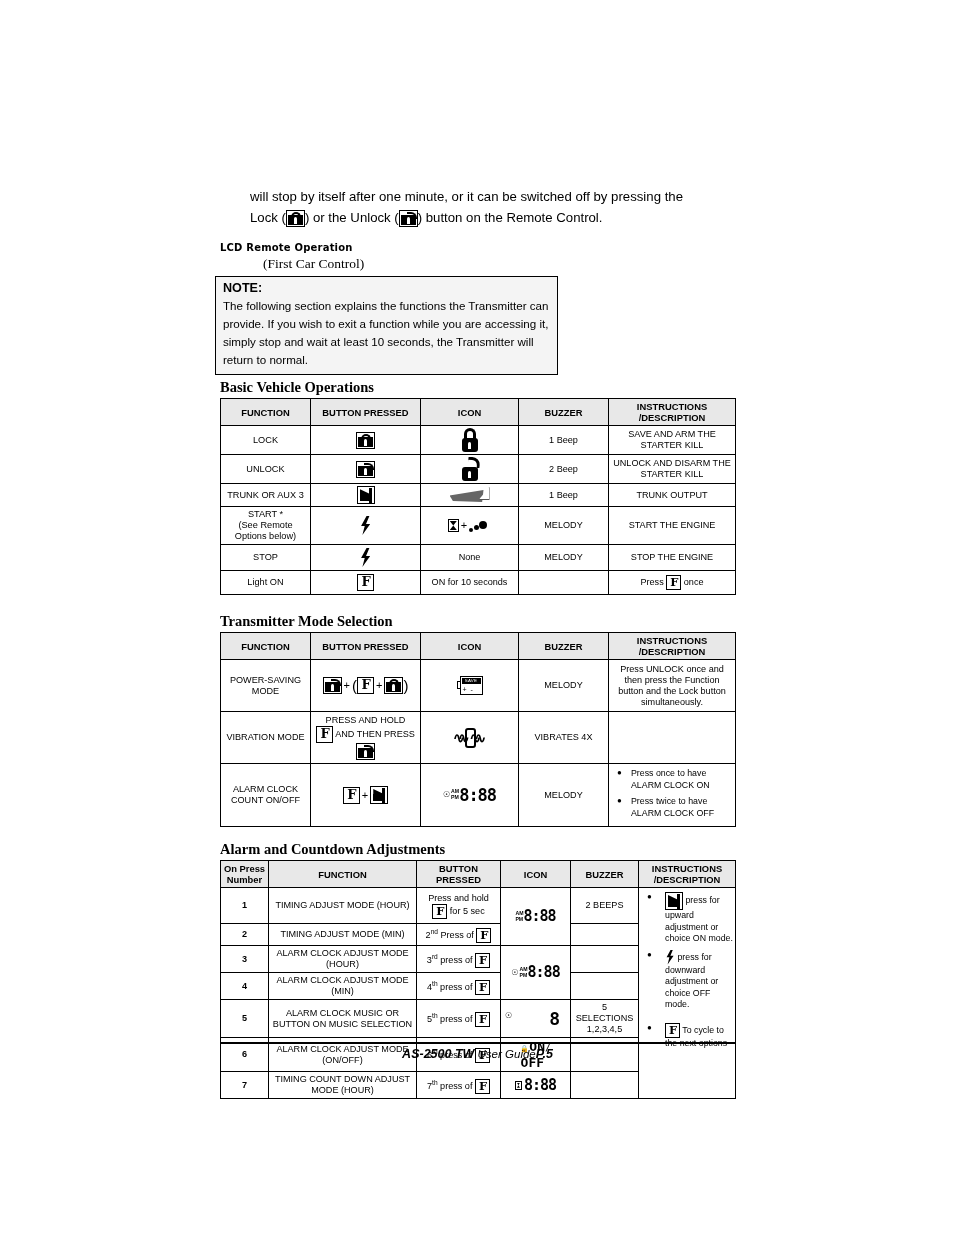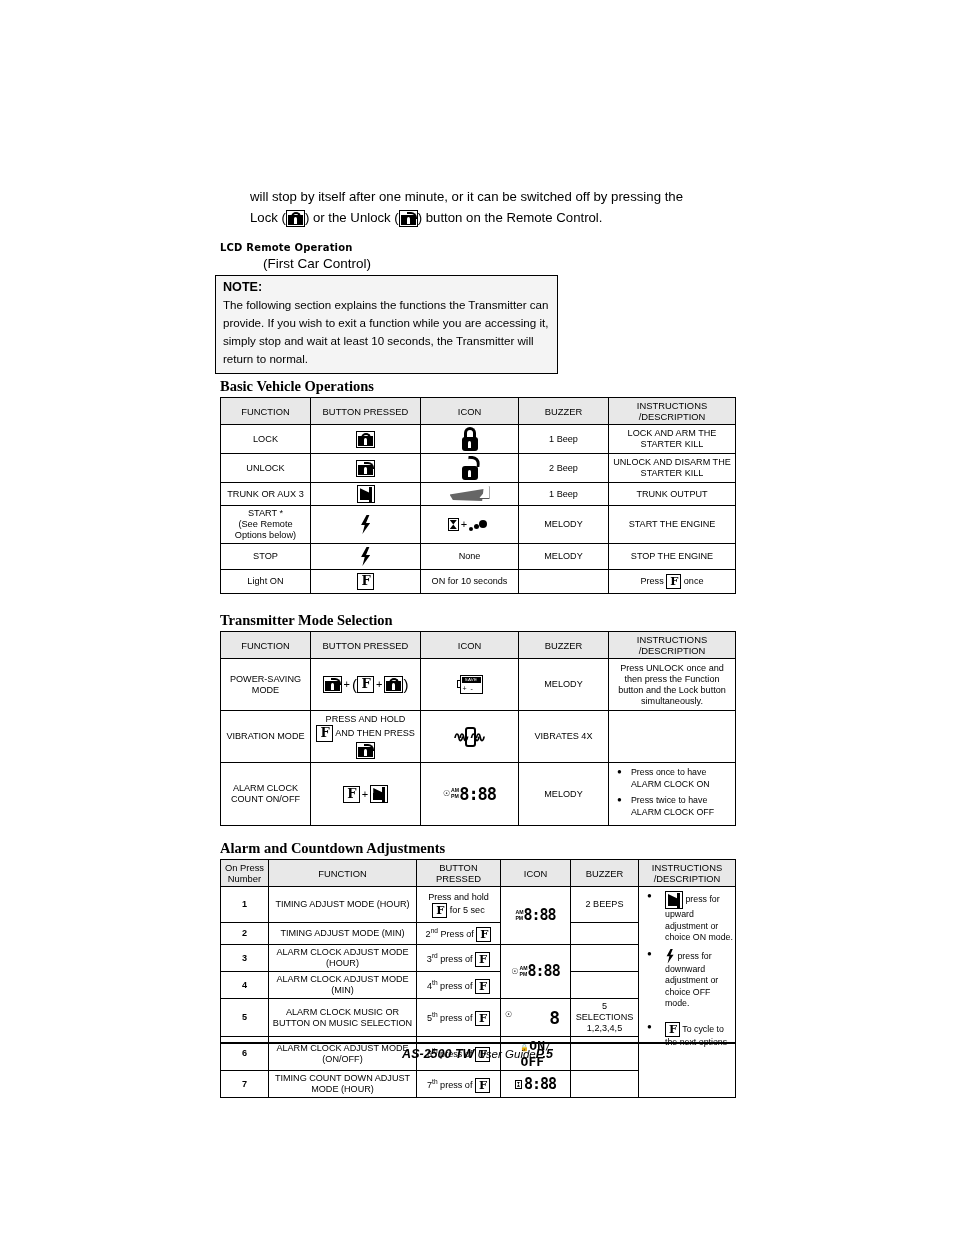--- a/index.html
+++ b/index.html
@@ -33,21 +33,21 @@
 
   
   h2.sec-title {
     font-family: "DejaVu Sans", sans-serif;
     font-weight: bold;
     font-size: 10px;
     letter-spacing: 0.2px;
     margin: 14px 0 0 5px;
   }
   .sub-title {
-    font-family: Liberation Sans, sans-serif;
+    font-family: Liberation Serif, serif;
     font-size: 13.5px;
     margin: 3px 0 4px 48px;
   }
   h3.tbl-title {
     font-family: Liberation Serif, serif;
     font-weight: bold;
     font-size: 14.5px;
     margin: 4px 0 2px 5px;
   }
   h3.tbl-title.t2 { margin-top: 18px; }
@@ -84,21 +84,21 @@
   table.doc th, table.doc td {
     border: 1px solid #000;
     text-align: center;
     vertical-align: middle;
     font-size: 9.1px;
     line-height: 11px;
     padding: 2px 2px;
   }
   table.doc th {
     background: #e8e8e8;
-    font-weight: normal;
+    font-weight: bold;
     font-size: 9.4px;
     padding: 2px 1px;
   }
   table.doc.t1 td.fn, table.doc.t2 td.fn { font-size: 9.2px; }
 
   
   ul.bul {
     list-style: none;
     margin: 2px 0 2px 0;
     padding: 0 0 0 2px;
@@ -382,21 +382,21 @@
     <tbody>
       <tr style="height:28px">
         <td class="fn">LOCK</td>
         <td>
           <span class="btn-key"><span class="arc"></span><span class="blk"></span><span class="pin"></span></span>
         </td>
         <td>
           <span class="lcd-lock"><span class="shack"></span><span class="bodyx"></span><span class="kh"></span></span>
         </td>
         <td>1 Beep</td>
-        <td>LOCK AND ARM THE STARTER KILL</td>
+        <td>SAVE AND ARM THE STARTER KILL</td>
       </tr>
       <tr style="height:28px">
         <td class="fn">UNLOCK</td>
         <td>
           <span class="btn-key unlock"><span class="arc"></span><span class="blk"></span><span class="pin"></span></span>
         </td>
         <td>
           <span class="lcd-lock open"><span class="shack"></span><span class="bodyx"></span><span class="kh"></span></span>
         </td>
         <td>2 Beep</td>

